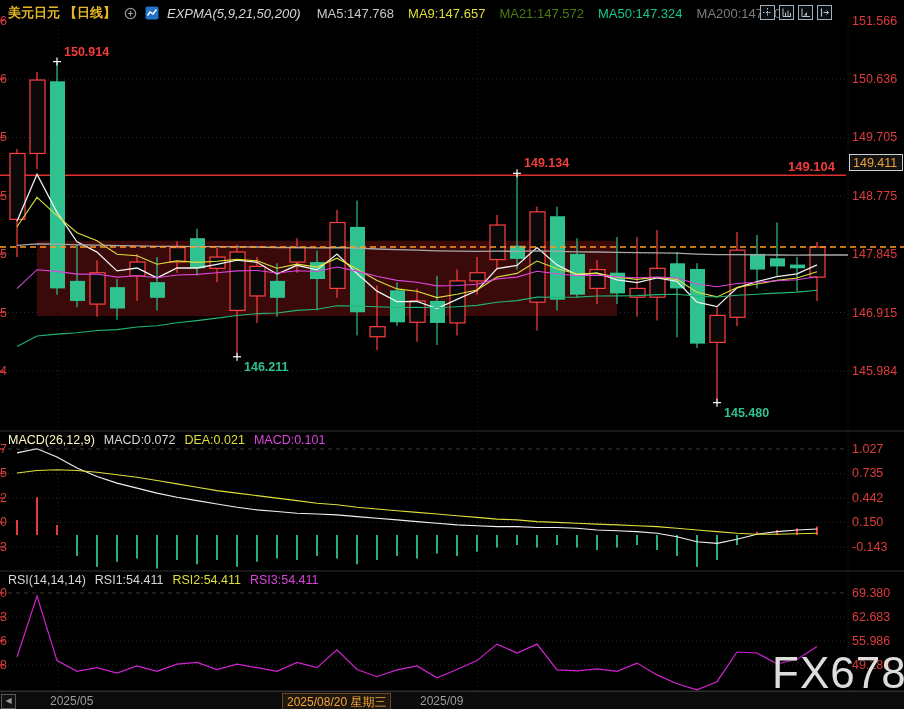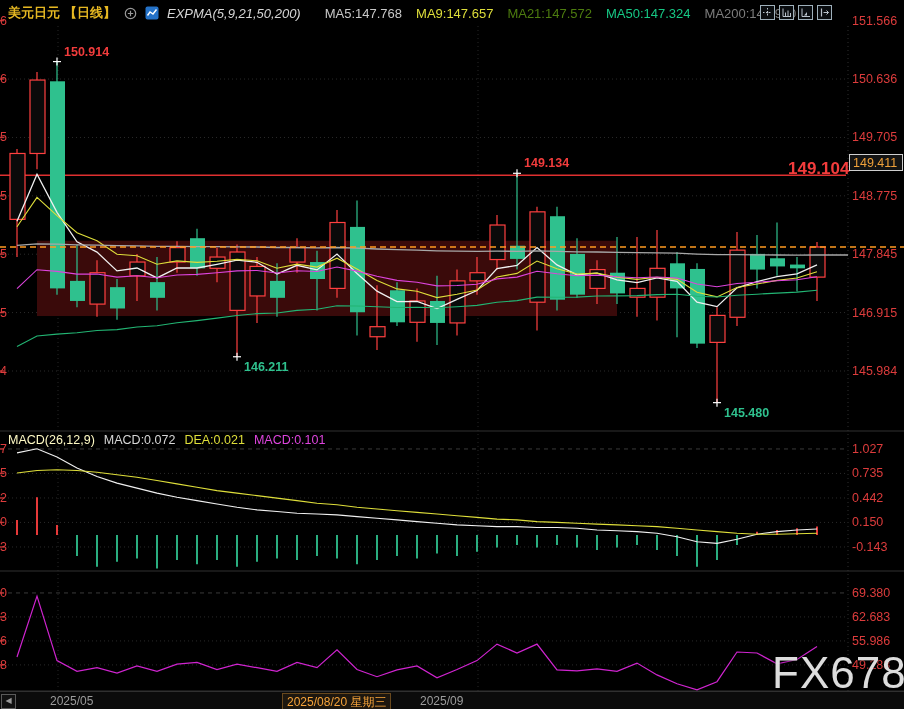--- a/index.html
+++ b/index.html
@@ -4,34 +4,34 @@
 <style>
   html,body{margin:0;padding:0;background:#000;}
   #app{position:relative;width:904px;height:709px;background:#000;overflow:hidden;
        font-family:"Liberation Sans",sans-serif;-webkit-font-smoothing:antialiased;}
   #chart-svg{position:absolute;left:0;top:0;}
   
   .hdr{position:absolute;left:0;top:0;width:904px;height:26px;display:flex;align-items:center;
        gap:8px;padding-left:8px;box-sizing:border-box;font-size:13px;white-space:nowrap;z-index:5;}
   .t-gold{color:#e6b822;font-weight:bold;}
   .t-white{color:#d6d6d6;font-style:italic;}
-  .ma-legend{display:flex;gap:14px;margin-left:16px;}
+  .ma-legend{display:flex;gap:14px;margin-left:8px;}
   .hdr-icons{position:absolute;top:5px;left:760px;display:flex;gap:4px;z-index:6;}
   .hicon{width:15px;height:15px;border:1px solid #9fb0bb;box-sizing:border-box;display:flex;
          align-items:center;justify-content:center;background:#0a0d10;cursor:pointer;}
   
   .subhdr{position:absolute;left:8px;font-size:12.5px;white-space:nowrap;z-index:5;display:flex;gap:9px;}
   
   .ax-label{position:absolute;font-size:12.5px;color:#dd3c3c;z-index:4;}
   .left-clip{position:absolute;width:52px;text-align:right;font-size:12.5px;color:#dd3c3c;
              left:-45px;z-index:4;}
   .price-tag{position:absolute;left:849px;width:54px;height:17px;border:1px solid #cfcfcf;
              background:#141414;color:#f0a13a;font-size:12.5px;line-height:16px;text-align:left;
              padding-left:3px;box-sizing:border-box;z-index:6;}
-  .hline-label{position:absolute;font-size:17px;font-weight:bold;color:#f23c3c;z-index:5;}
+  .hline-label{position:absolute;font-size:13px;font-weight:bold;color:#f23c3c;z-index:5;}
   
   .date-bar{position:absolute;left:0;top:691px;width:904px;height:18px;background:#0b0b0b;
             border-top:1px solid #303030;z-index:5;}
   .date-label{position:absolute;top:2px;font-size:12px;color:#9c9c9c;}
   .date-label.hl{color:#f7a43a;background:rgba(247,164,58,.08);border:1px solid rgba(247,164,58,.35);
                  padding:0 4px;top:1px;}
   .scroll-btn{position:absolute;left:1px;top:2px;width:13px;height:13px;border:1px solid #5a5a5a;
               color:#999;font-size:8px;line-height:12px;text-align:center;cursor:pointer;background:#111;}
   .watermark{position:absolute;left:772px;top:648px;font-size:44px;color:rgba(240,240,240,.92);
              letter-spacing:1px;z-index:7;text-shadow:0 0 3px rgba(0,0,0,.9);}
@@ -289,20 +289,26 @@
     </span>
   </div>
 
   <div class="subhdr" style="top:433px">
     <span style="color:#fef9c3">MACD(26,12,9)</span>
     <span style="color:#d6d6d6">MACD:0.072</span>
     <span style="color:#dede3a">DEA:0.021</span>
     <span style="color:#dd44dd">MACD:0.101</span>
   </div>
 
+  <div class="subhdr" style="top:573px">
+    <span style="color:#d6d6d6">RSI(14,14,14)</span>
+    <span style="color:#d6d6d6">RSI1:54.411</span>
+    <span style="color:#dede3a">RSI2:54.411</span>
+    <span style="color:#dd44dd">RSI3:54.411</span>
+  </div>
 
   <div class="price-tag" id="price-tag" style="top: 153.918px;">149.411</div>
 
   <div class="hline-label" id="hline-label" style="left: 788px; top: 159.186px;">149.104</div>
 
   <div id="axis-labels">
       <div class="ax-label" style="left: 852px; top: 13.6652px;">151.566</div>
       <div class="left-clip" style="top: 13.6652px;">151.566</div>
       <div class="ax-label" style="left: 852px; top: 72.034px;">150.636</div>
       <div class="left-clip" style="top: 72.034px;">150.636</div>

